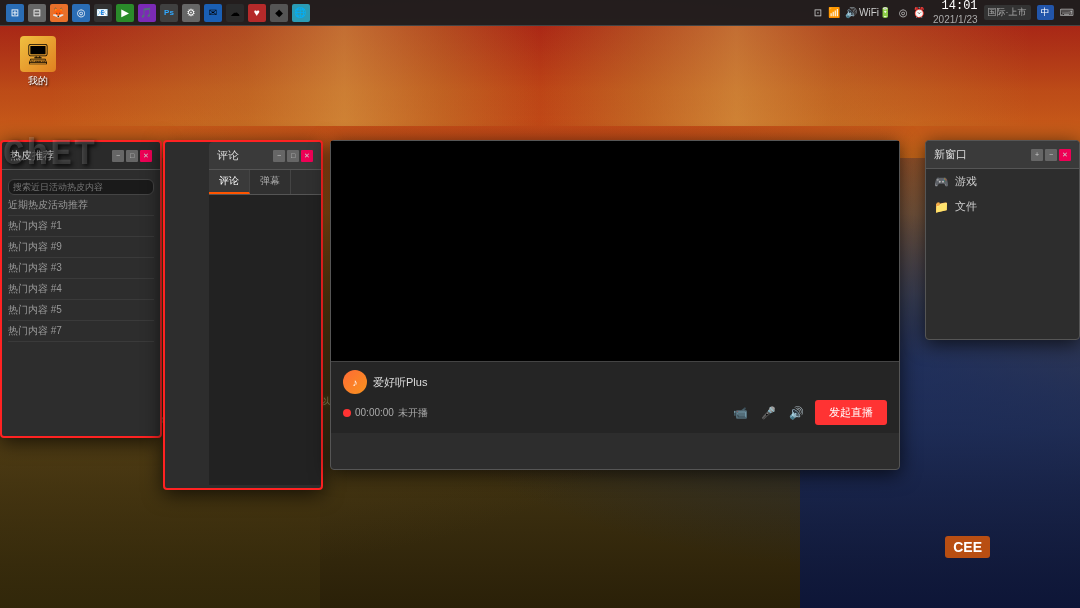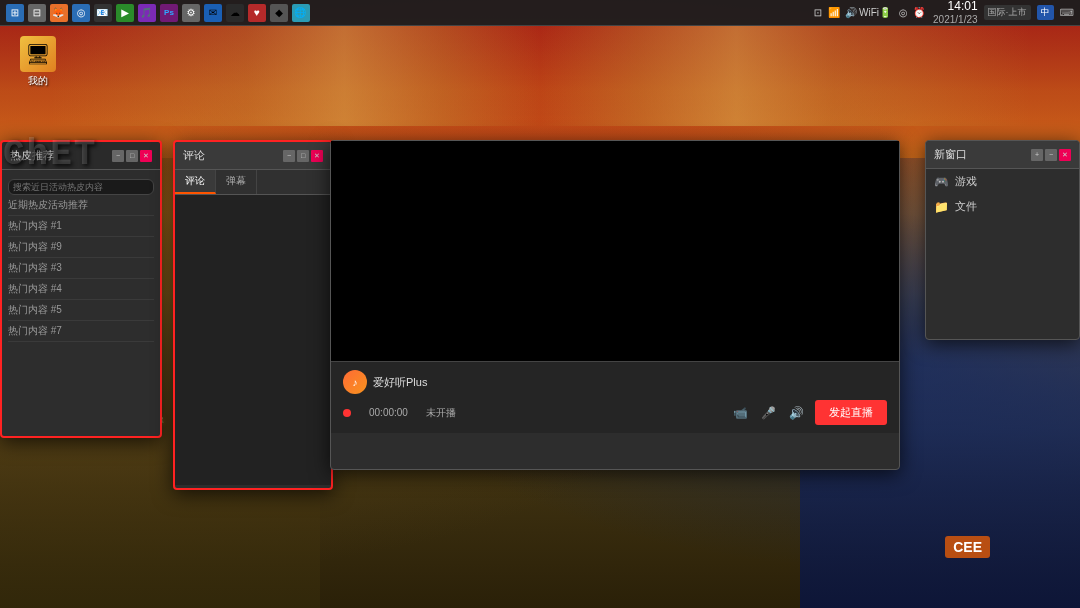--- a/index.html
+++ b/index.html
@@ -64,36 +64,36 @@
       cursor: pointer;
     }
 
     .taskbar-icon.blue { background: #2A6DB5; color: white; }
     .taskbar-icon.orange { background: #E8702A; color: white; }
     .taskbar-icon.green { background: #2A8B2A; color: white; }
     .taskbar-icon.purple { background: #7B2AB5; color: white; }
     .taskbar-icon.red { background: #B52A2A; color: white; }
     .taskbar-icon.cyan { background: #2A9BB5; color: white; }
     .taskbar-icon.gray { background: #666; color: white; }
-    .taskbar-icon.photoshop { background: #701a75; color: #31A8FF; font-weight: bold; font-size: 8px; }
+    .taskbar-icon.photoshop { background: #404040; color: #31A8FF; font-weight: bold; font-size: 8px; }
 
     .taskbar-right {
       display: flex;
       align-items: center;
       gap: 6px;
       font-size: 10px;
       color: #ccc;
     }
 
     .taskbar-clock {
       text-align: right;
       line-height: 1.2;
     }
 
-    .taskbar-clock .time { font-size: 12px; color: white; }
+    .taskbar-clock .time { font-size: 12px; color: white; font-family: Liberation Mono, monospace; }
     .taskbar-clock .date { font-size: 10px; color: #aaa; }
 
     .sys-tray {
       display: flex;
       align-items: center;
       gap: 3px;
       font-size: 9px;
       color: #bbb;
     }
 
@@ -187,24 +187,25 @@
       padding: 3px 0;
       border-bottom: 1px solid #3a3a3a;
       white-space: nowrap;
       overflow: hidden;
       text-overflow: ellipsis;
     }
 
     
     .window-comment {
       top: 140px;
-      left: 173px;
+      left: 163px;
       width: 160px;
       height: 350px;
       border: 2px solid #ff3333;
+      padding-left: 44px;
     }
 
     
     .window-stream {
       top: 140px;
       left: 330px;
       width: 570px;
       height: 330px;
     }
 
@@ -246,21 +247,21 @@
 
     .stream-controls {
       display: flex;
       align-items: center;
       gap: 8px;
     }
 
     .stream-time {
       display: flex;
       align-items: center;
-      gap: 18px;
+      gap: 4px;
       font-size: 10px;
       color: #aaa;
     }
 
     .red-dot {
       width: 8px;
       height: 8px;
       background: #ff3333;
       border-radius: 50%;
     }

